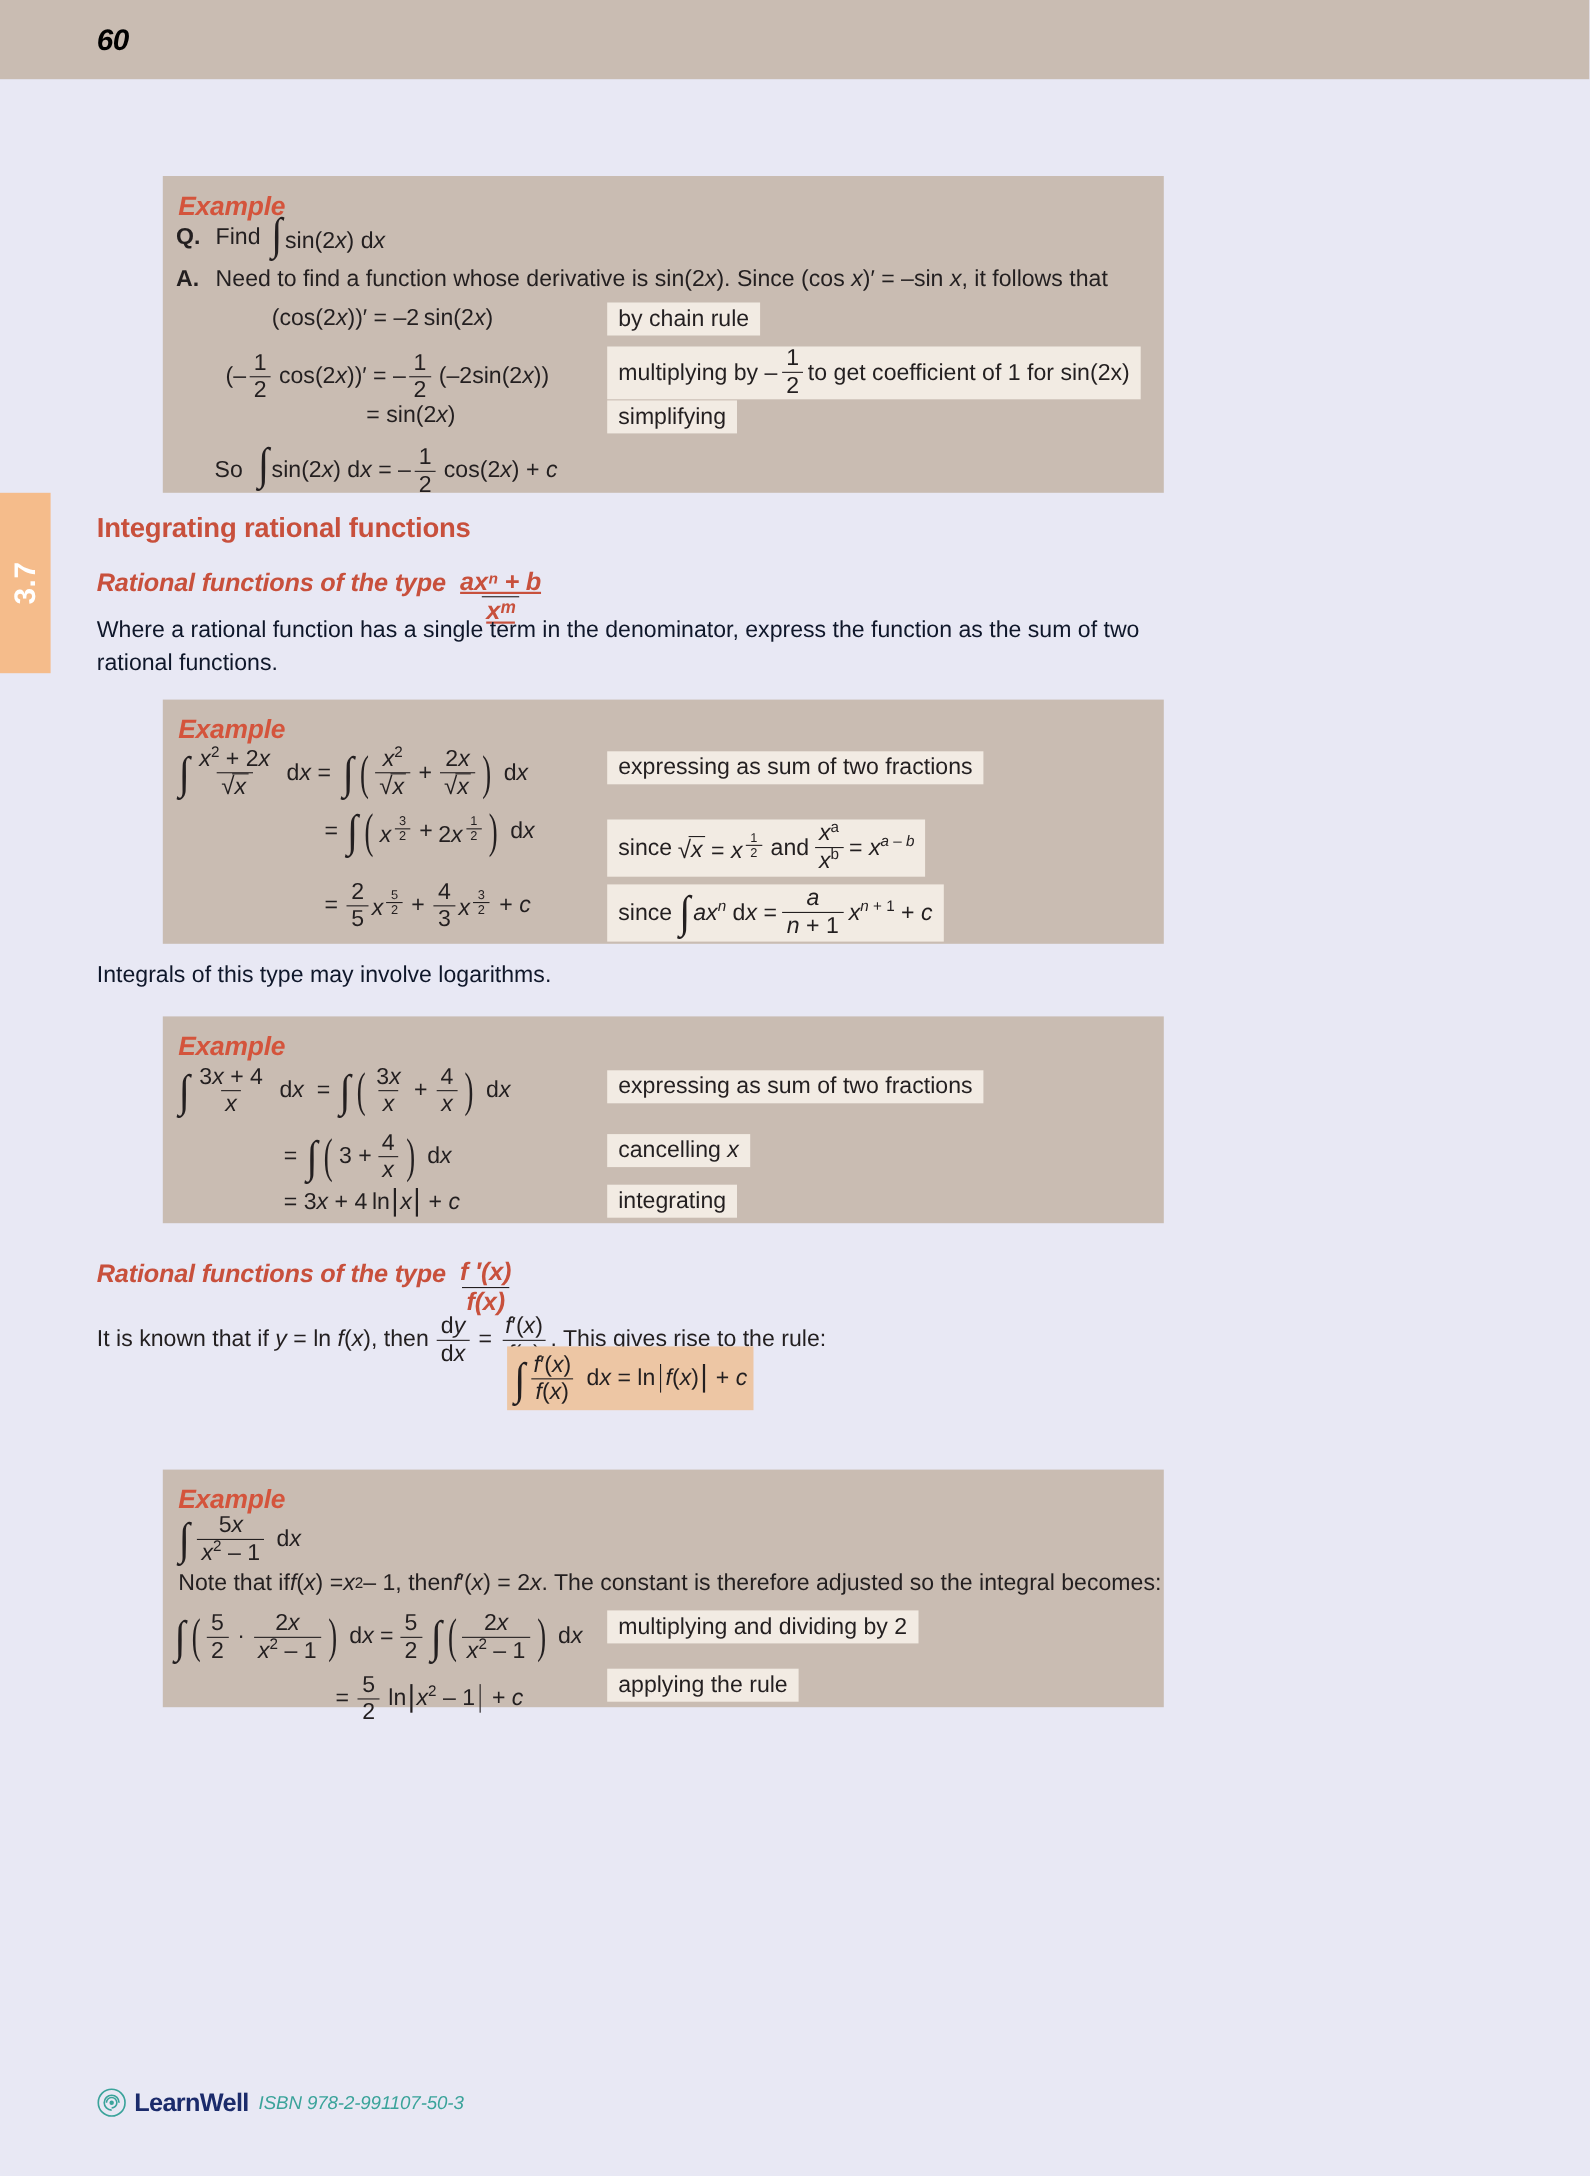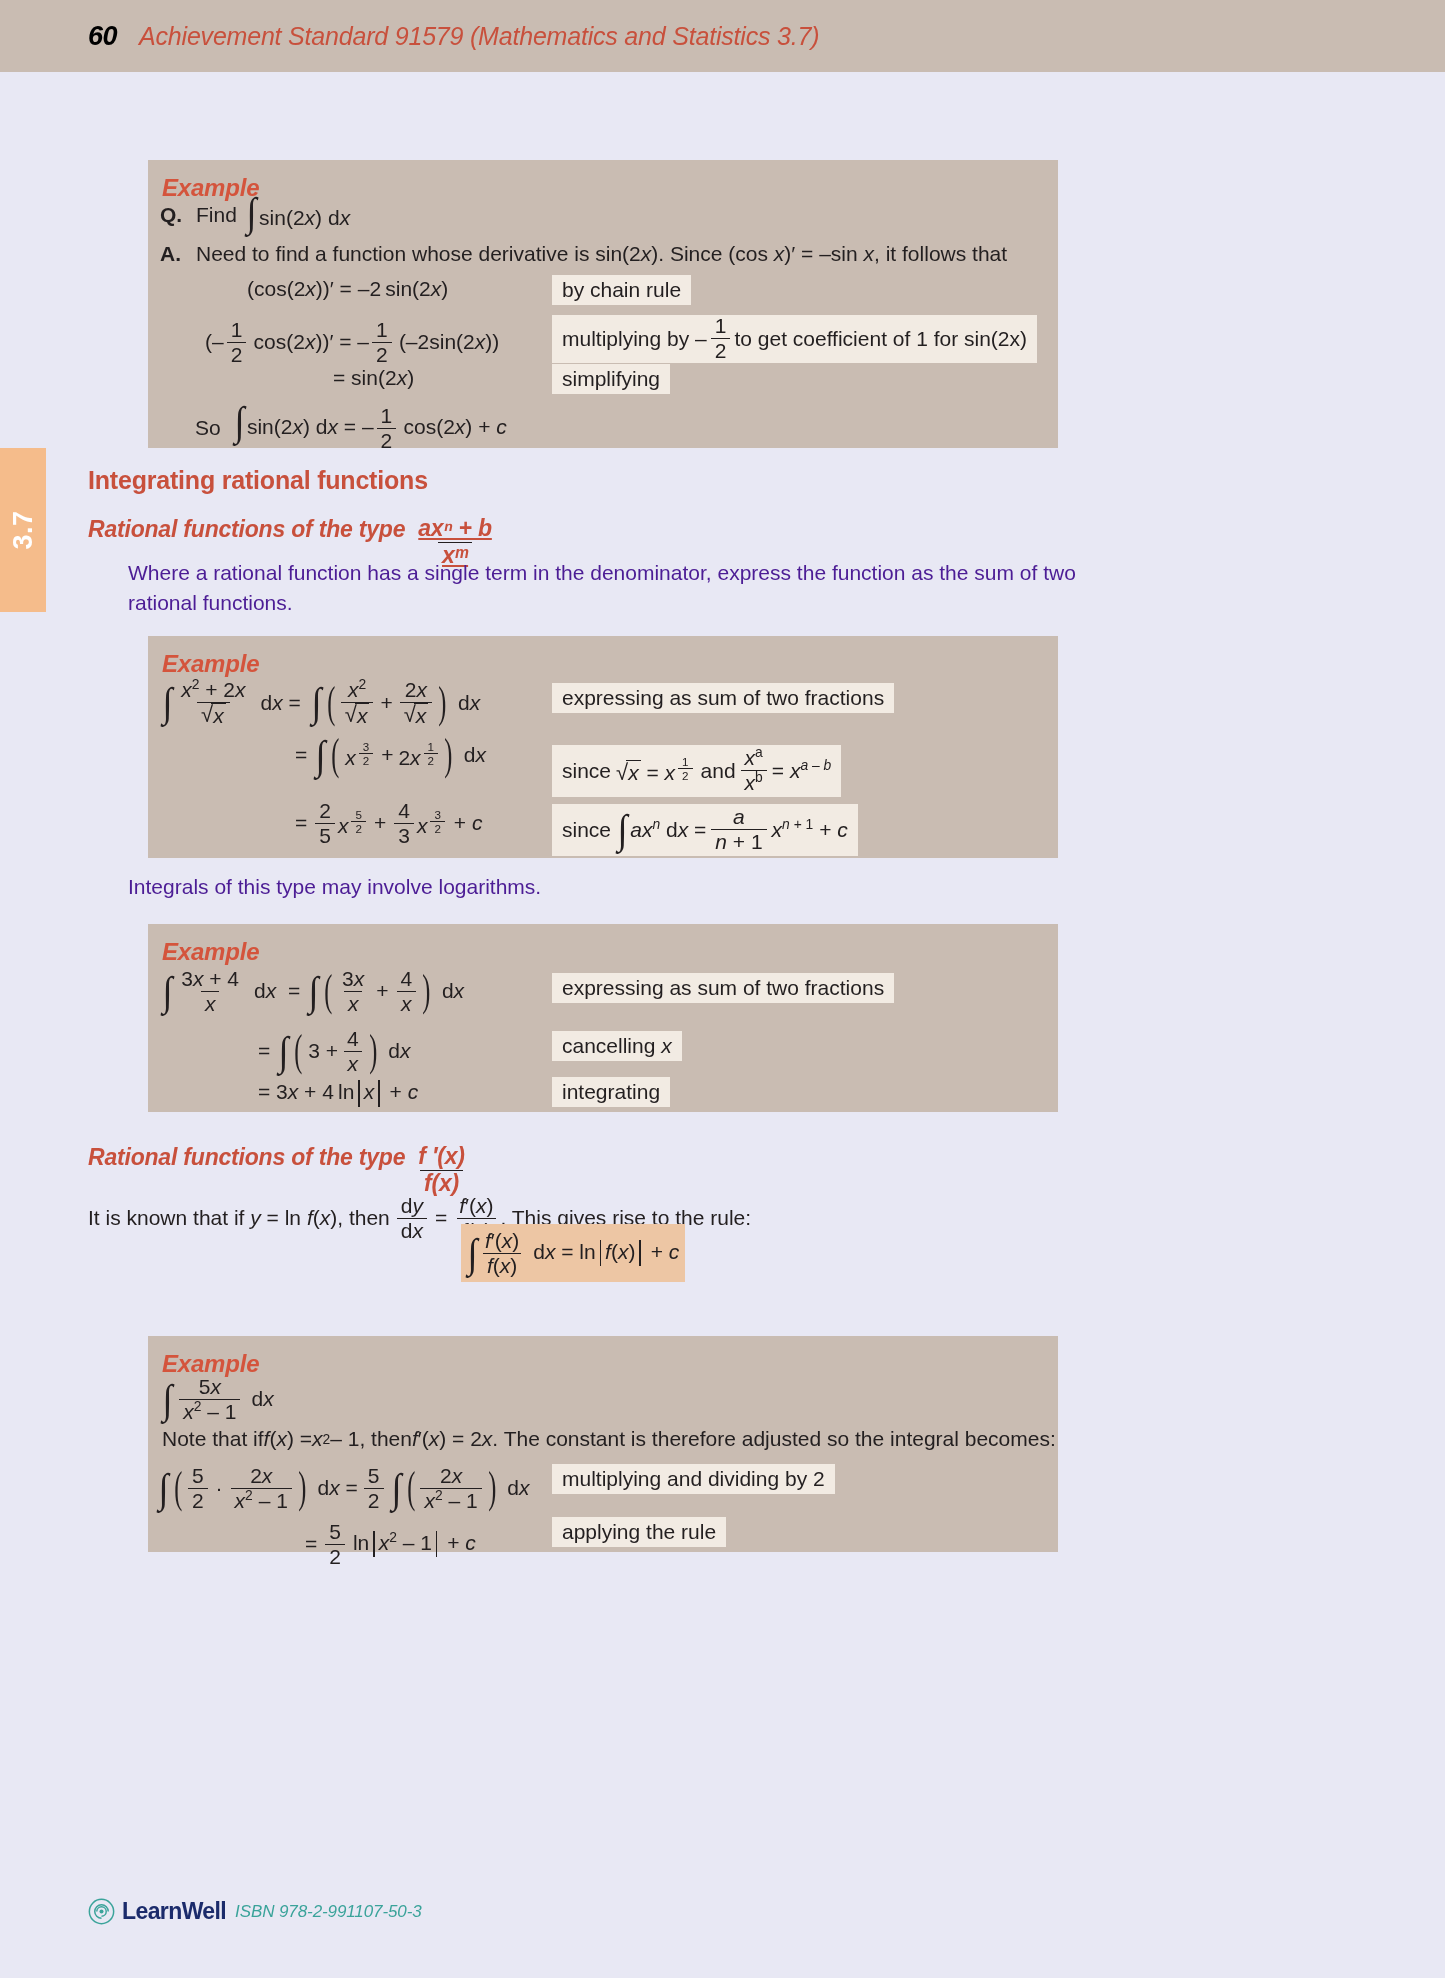--- a/index.html
+++ b/index.html
@@ -114,22 +114,21 @@
     display: flex;
     align-items: flex-start;
     letter-spacing: -0.2px;
   }
 
   
   .body-text {
     position: absolute;
     font-size: 21px;
     line-height: 30px;
-    color: #4c1d95;
-    margin-left: 40px;
+    color: #0f172a;
   }
 
   
   .annot {
     position: absolute;
     background: #f2ebe3;
     font-size: 21px;
     padding: 4px 10px 5px 10px;
     box-sizing: border-box;
     display: flex;
@@ -223,21 +222,20 @@
     color: #3aa39a;
     font-size: 17px;
     letter-spacing: -0.1px;
   }
 </style>
 </head>
 <body>
 
 <div class="page-header">
   <div class="page-number">60</div>
-  <div class="header-title">Achievement Standard 91579 (Mathematics and Statistics 3.7)</div>
 </div>
 
 <div class="side-tab">
   <span>3.7</span>
 </div>
 
 <div class="content">
 
   <div class="example-box" style="left:148px; top:88px; width:910px; height:288px;">
     <div class="example-label">Example</div>

